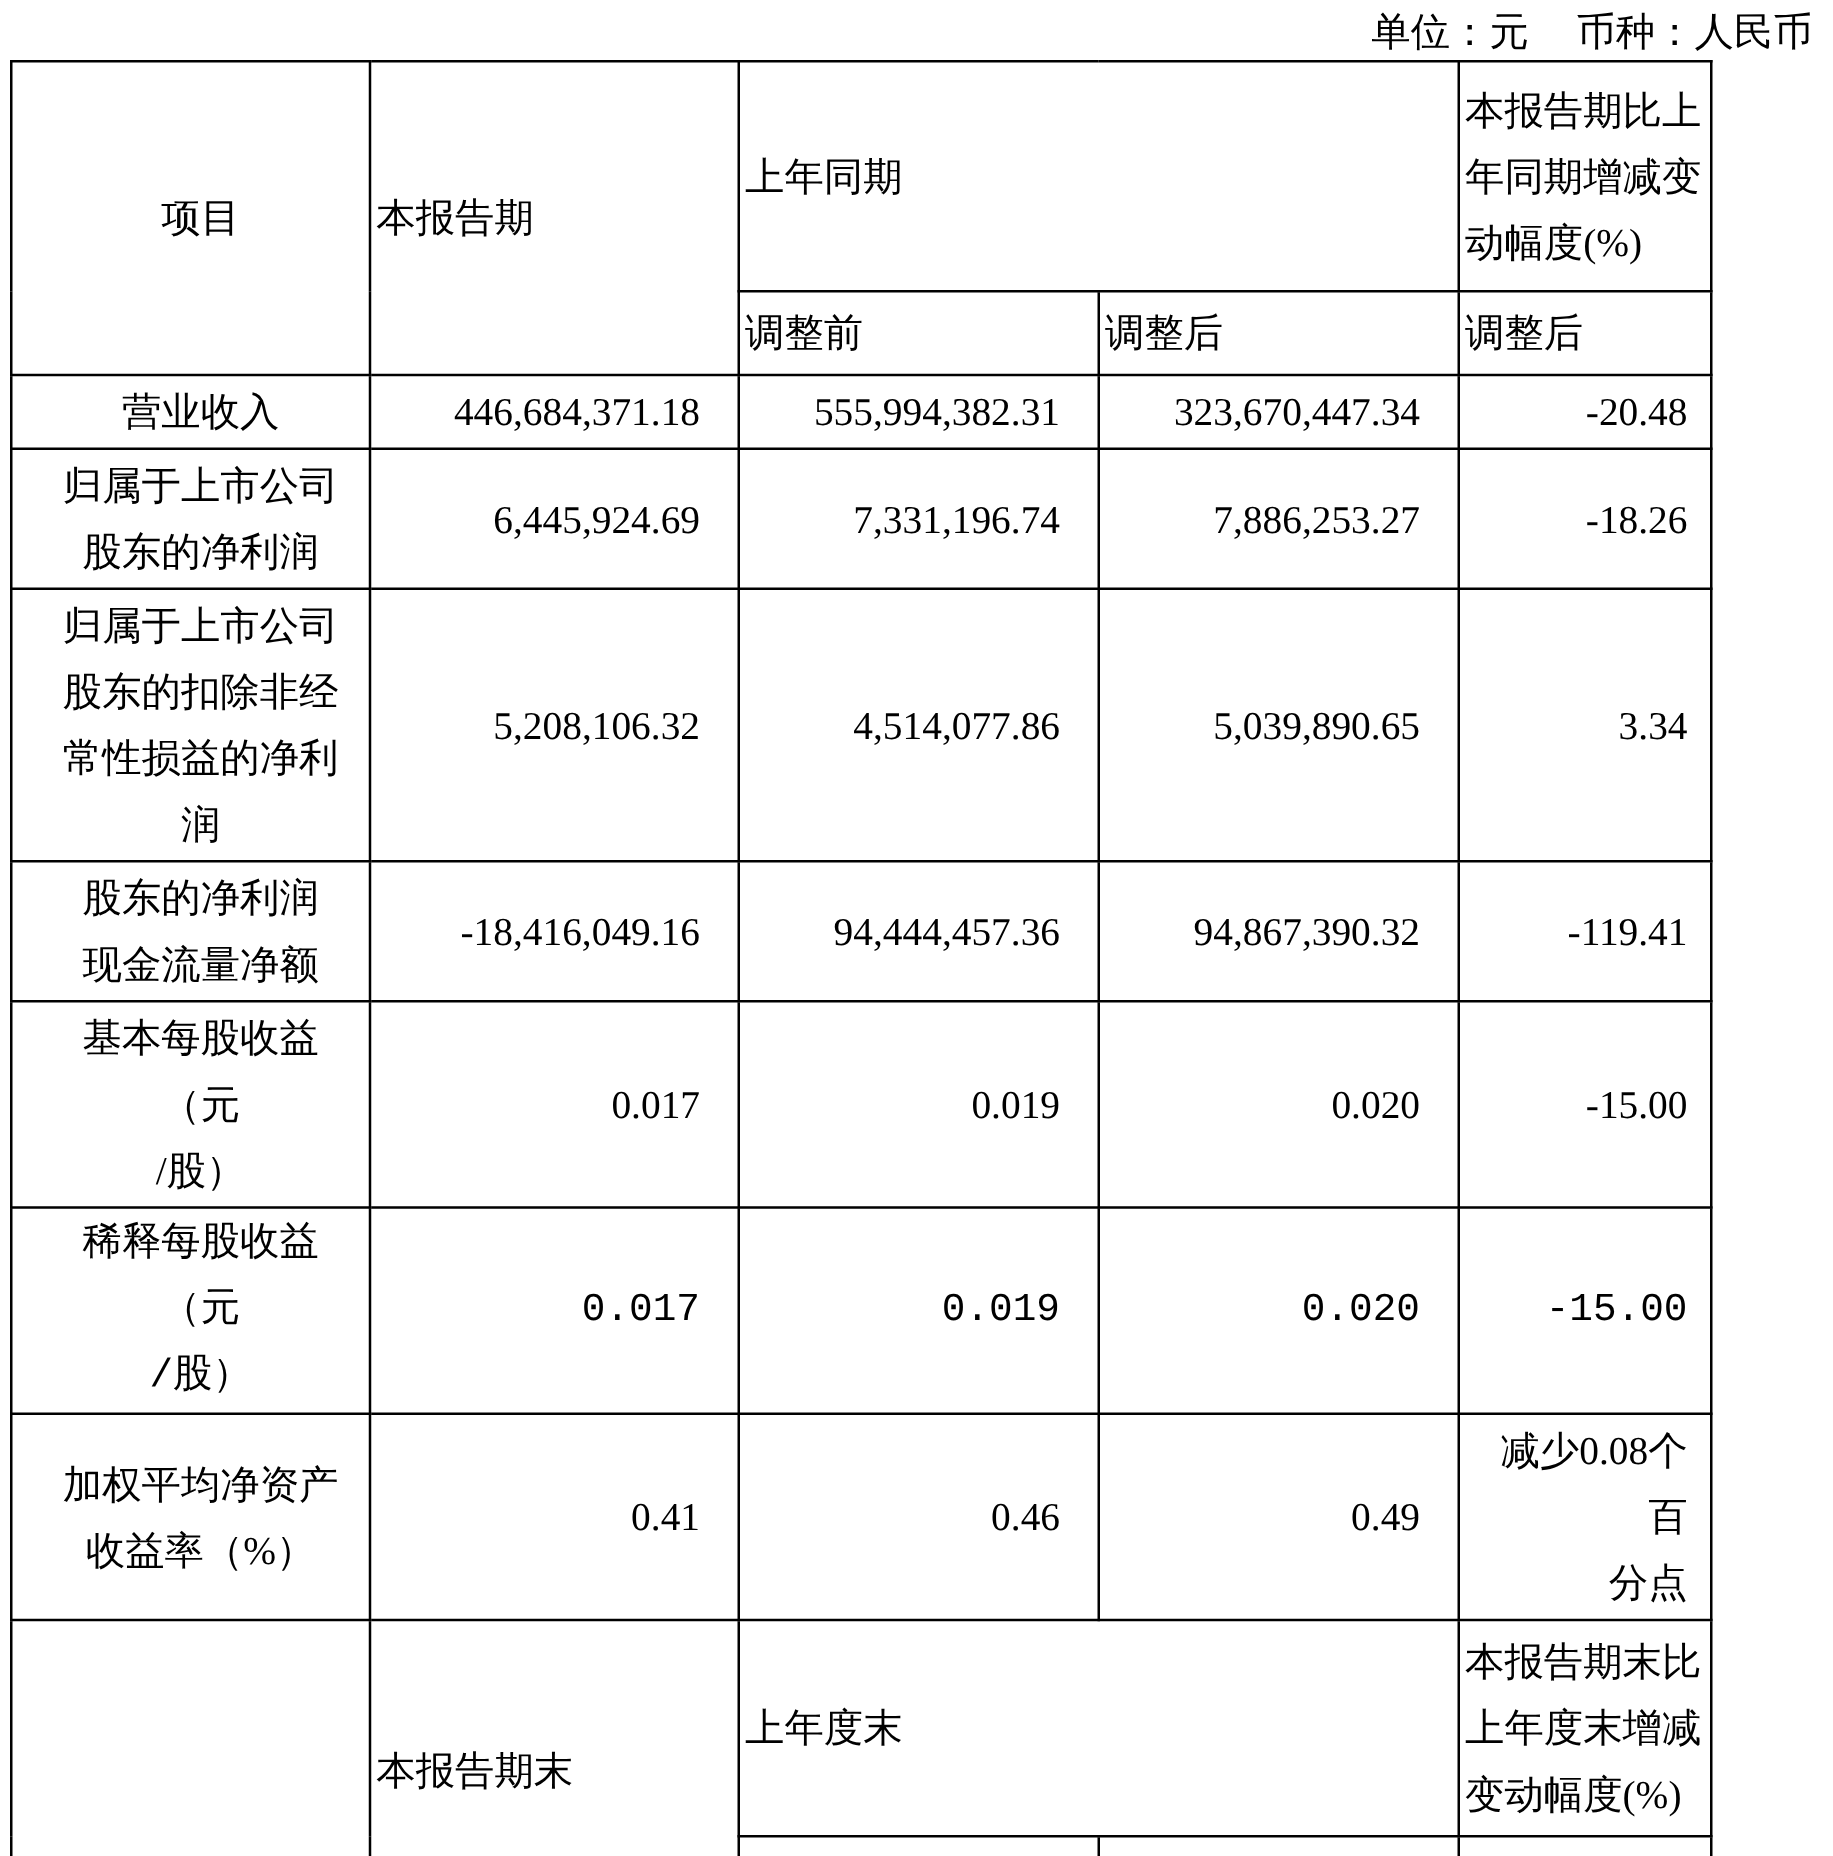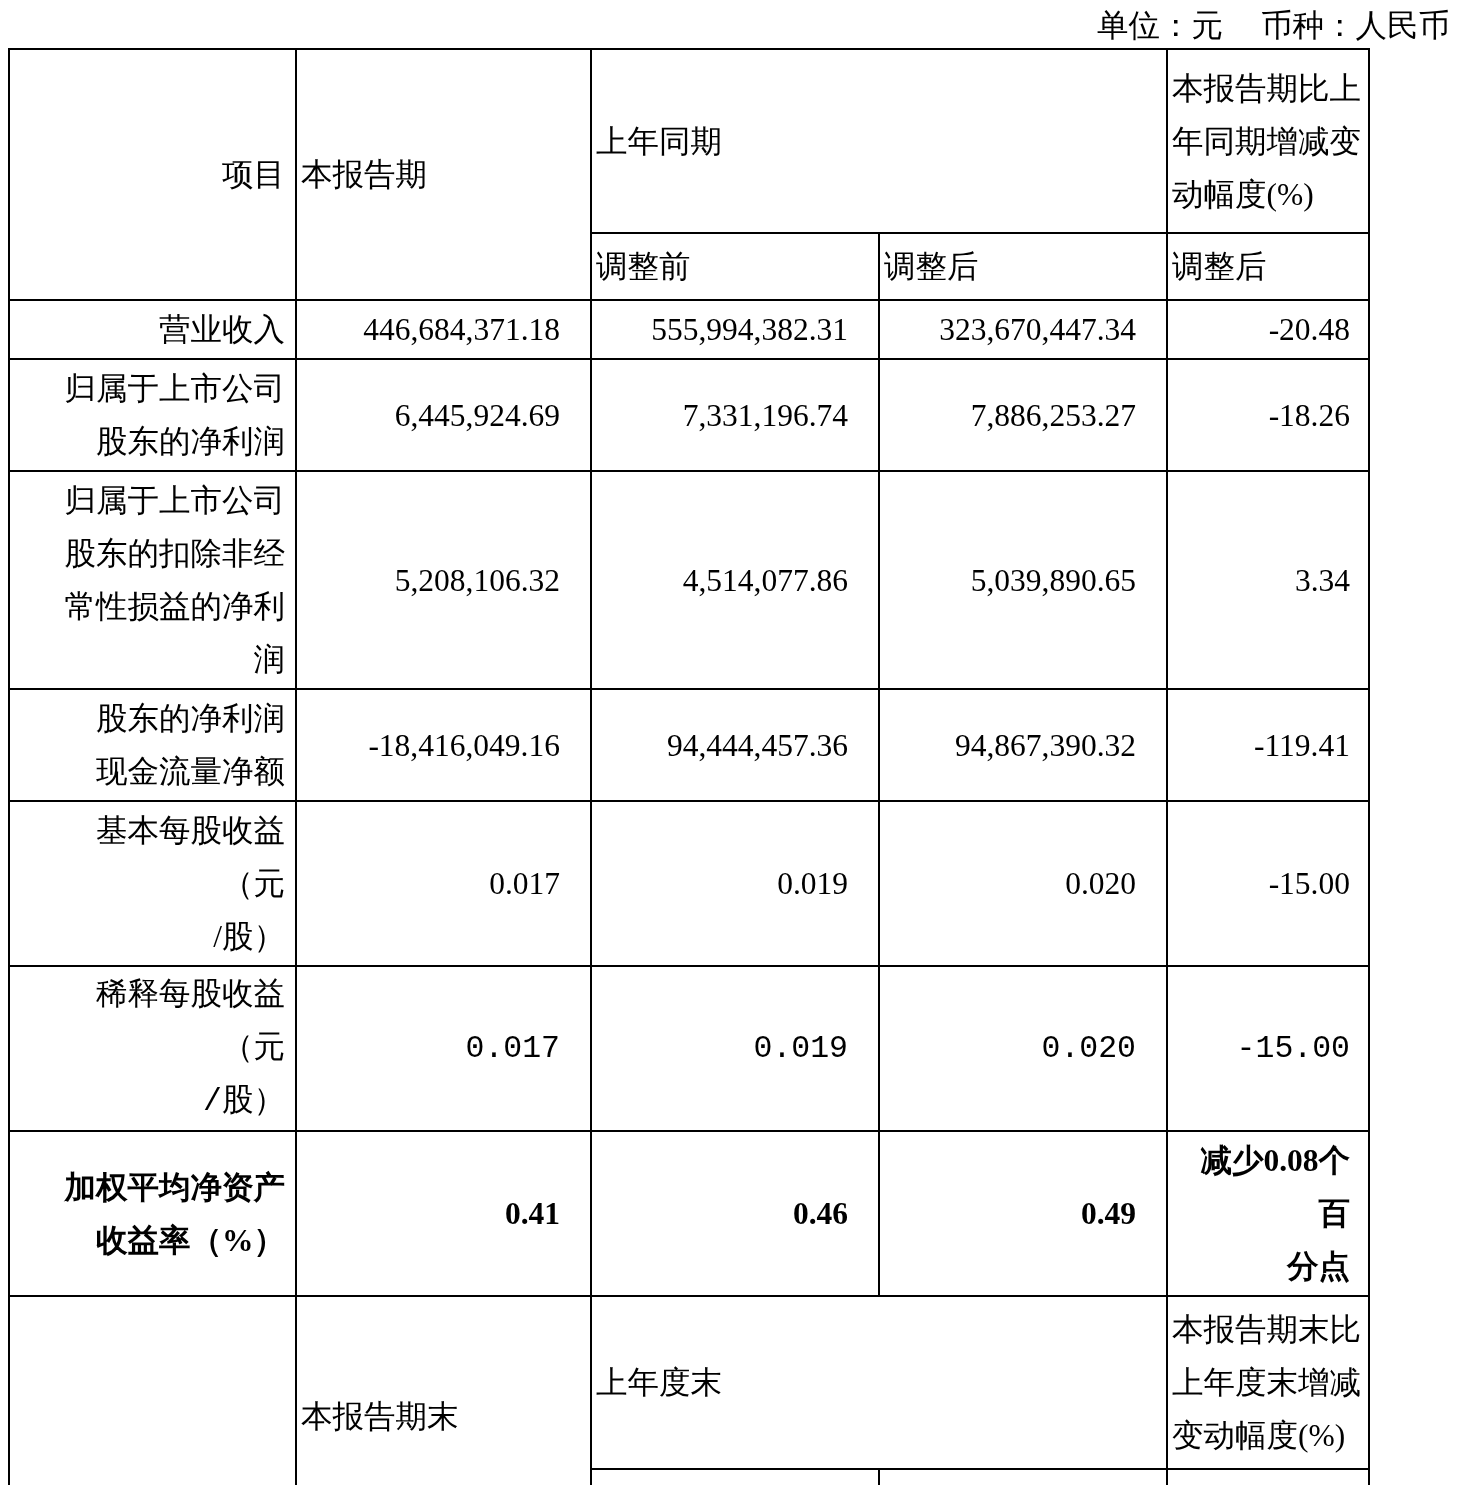--- a/index.html
+++ b/index.html
@@ -34,21 +34,21 @@
     width: 1360px;
     background: #ffffff;
   }
   table.fin td {
     border: 2px solid #000000;
     vertical-align: middle;
     line-height: 53px;
     overflow: hidden;
   }
   td.label {
-    text-align: right;
+    text-align: center;
     padding: 2px 10px 2px 26px;
     white-space: pre-line;
   }
   td.ctr {
     text-align: left;
     padding: 6px 4px;
     white-space: pre-line;
   }
   td.num {
     text-align: right;
@@ -64,21 +64,21 @@
   }
   
   tr.hd1a { height: 184px; }
   tr.hd1b { height: 55px; }
   tr.r1  { height: 56px; }
   tr.r2  { height: 110px; }
   tr.r3  { height: 213px; }
   tr.r4  { height: 107px; }
   tr.r5  { height: 108px; }
   tr.r6  { height: 108px; font-family: Liberation Mono, monospace; }
-  tr.r7  { height: 110px; font-weight: bold; }
+  tr.r7  { height: 110px; }
   tr.hd2a { height: 164px; }
   tr.hd2b { height: 55px; }
 </style>
 </head>
 <body>
 
 <div class="unit-note">
   <span>单位：元</span><span class="sep"></span><span>币种：人民币</span>
 </div>
 

